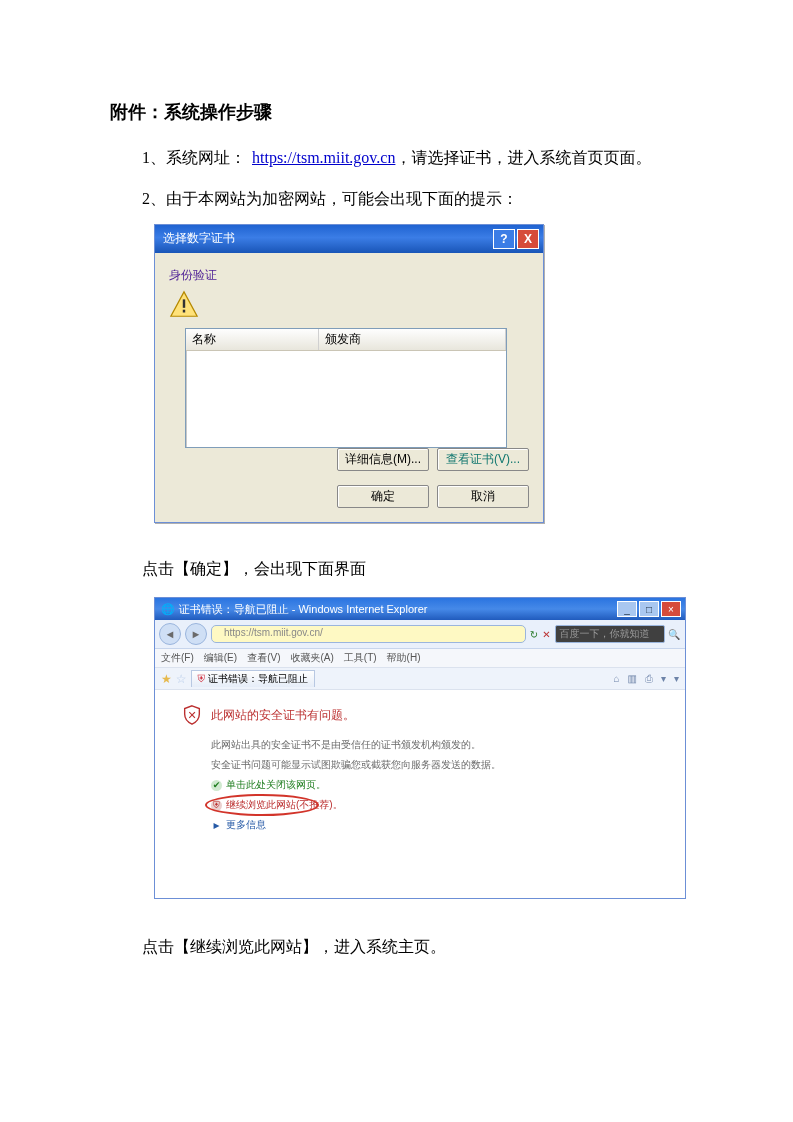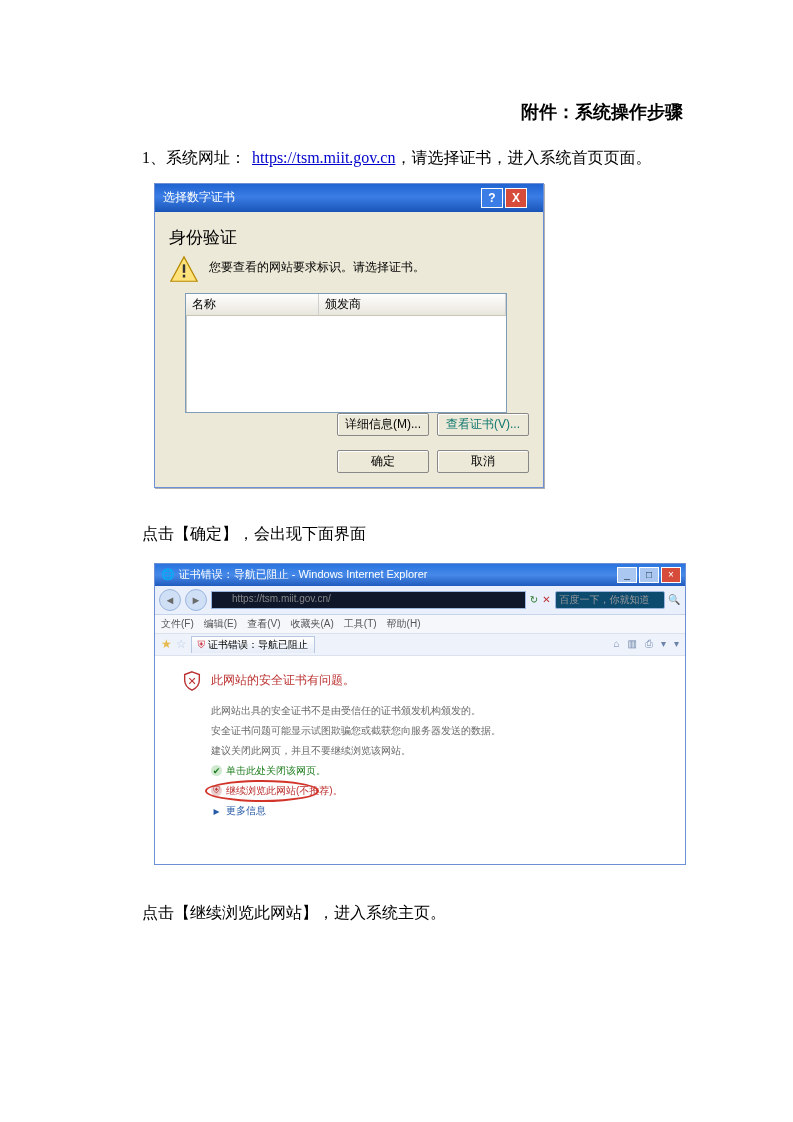--- a/index.html
+++ b/index.html
@@ -13,21 +13,20 @@
     position: relative;
   }
   .page {
     padding: 100px 110px 50px 110px;
   }
   .title {
     font-size: 18px;
     font-weight: bold;
     font-family: "SimHei","黑体",sans-serif;
     margin-bottom: 16px;
-    text-align: right;
   }
   .para {
     font-size: 16px;
     line-height: 2.3;
     text-indent: 2em;
     margin: 0 0 4px 0;
   }
   a.url {
     color: #0000cc;
     text-decoration: underline;
@@ -40,42 +39,42 @@
     margin: 6px 0 28px 44px;
     border: 1px solid #6c8fd6;
     background: #ece9d8;
     font-family: "Microsoft YaHei","SimSun",sans-serif;
     box-shadow: 1px 1px 0 #b0b0b0;
   }
   .dlg-title {
     background: linear-gradient(to bottom,#1f63d1,#3b7de6 45%,#1955b7);
     color: #fff;
     font-size: 12px;
-    padding: 4px 16px 4px 8px;
+    padding: 4px 4px 4px 8px;
     display: flex;
     align-items: center;
   }
   .dlg-title-text { flex: 1; }
   .tbtn {
     width: 20px; height: 18px;
     margin-left: 2px;
     border: 1px solid #fff;
     display: inline-flex;
     align-items: center; justify-content: center;
     font-size: 12px; font-weight: bold;
     background: #3b7de6;
   }
   .tbtn.close { background: #d64b3a; }
   .dlg-body {
     padding: 10px 14px 14px 14px;
     font-size: 12px;
   }
   .auth-head {
-    color: #000000;
-    font-size: 17px;
+    color: #4c1d95;
+    font-size: 12px;
     margin: 4px 0 6px 0;
   }
   .msg-row {
     display: flex;
     align-items: flex-start;
     gap: 10px;
     margin-bottom: 8px;
   }
   .warn-icon {
     width: 30px; height: 30px;
@@ -164,32 +163,32 @@
   .nav-arrow {
     width: 20px; height: 20px; border-radius: 50%;
     background: #cfdff5;
     border: 1px solid #9ab5dd;
     display: inline-flex;align-items:center;justify-content:center;
     color: #6a6a6a;
     font-size: 11px;
   }
   .url-box {
     flex: 1;
-    background: #0f172a;
+    background: #fef9c3;
     border: 1px solid #9ab5dd;
-    border-radius: 0;
-    padding: 1px 20px;
+    border-radius: 5px;
+    padding: 1px 12px;
     color: #888;
     font-size: 10px;
     height: 14px;
     overflow: hidden;
   }
   .search-box {
     width: 100px;
-    background: #0c4a6e;
+    background: #404040;
     border: 1px solid #9ab5dd;
     border-radius: 2px;
     padding: 1px 4px;
     color: #999;
     font-size: 10px;
     height: 14px;
   }
   .ie-menu {
     background: #f5f7fb;
     border-bottom: 1px solid #dbe2ee;
@@ -265,38 +264,38 @@
 </head>
 <body>
 
 <div class="page">
   <div class="title">附件：系统操作步骤</div>
 
   <p class="para">
     <span>1、系统网址：</span><a class="url">https://tsm.miit.gov.cn</a><span>，请选择证书，进入系统首页页面。</span>
   </p>
 
+  <p class="para">2、由于本网站为加密网站，可能会出现下面的提示：</p>
 
   <div class="dialog">
     <div class="dlg-title">
       <span class="dlg-title-text">选择数字证书</span>
       <span class="tbtn">?</span>
       <span class="tbtn close">X</span>
     </div>
     <div class="dlg-body">
       <div class="auth-head">身份验证</div>
       <div class="msg-row">
         <span class="warn-icon">
           <svg viewBox="0 0 32 32">
               <polygon points="16,2 30,28 2,28" fill="#ffe27a" stroke="#b58900" stroke-width="1.3"></polygon>
               <rect x="14.7" y="10" width="2.6" height="9" fill="#333"></rect>
               <rect x="14.7" y="21" width="2.6" height="3" fill="#333"></rect>
             </svg>
         </span>
-        <div class="msg-text">您要查看的网站要求标识。请选择证书。</div>
       </div>
       <div class="listbox-wrap">
         <div class="listbox">
           <div class="hdr">
             <div class="col col1">名称</div>
             <div class="col col2">颁发商</div>
           </div>
         </div>
         <div class="btn-row">
           <span class="winbtn">详细信息(M)...</span>
@@ -358,21 +357,20 @@
         <span class="shield">
           <svg viewBox="0 0 24 24">
               <path d="M12 2 L20 5 V11 C20 16 16.5 20 12 22 C7.5 20 4 16 4 11 V5 Z" fill="#fff" stroke="#bb2f2f" stroke-width="1.5"></path>
               <text x="12" y="16" text-anchor="middle" font-size="12" fill="#bb2f2f">✕</text>
             </svg>
         </span>
         <span class="cert-head-text">此网站的安全证书有问题。</span>
       </div>
       <div class="cert-p">此网站出具的安全证书不是由受信任的证书颁发机构颁发的。</div>
       <div class="cert-p">安全证书问题可能显示试图欺骗您或截获您向服务器发送的数据。</div>
-      <div class="cert-p">建议关闭此网页，并且不要继续浏览该网站。</div>
       <div class="cert-link">
         <span class="bullet g">✔</span>
         <span class="green">单击此处关闭该网页。</span>
       </div>
       <div class="cert-link" style="position:relative;">
         <span class="bullet r">⛨</span>
         <span class="red">继续浏览此网站(不推荐)。</span>
         <span class="circled" style="left:-6px; top:-4px;"></span>
       </div>
       <div class="cert-link">

